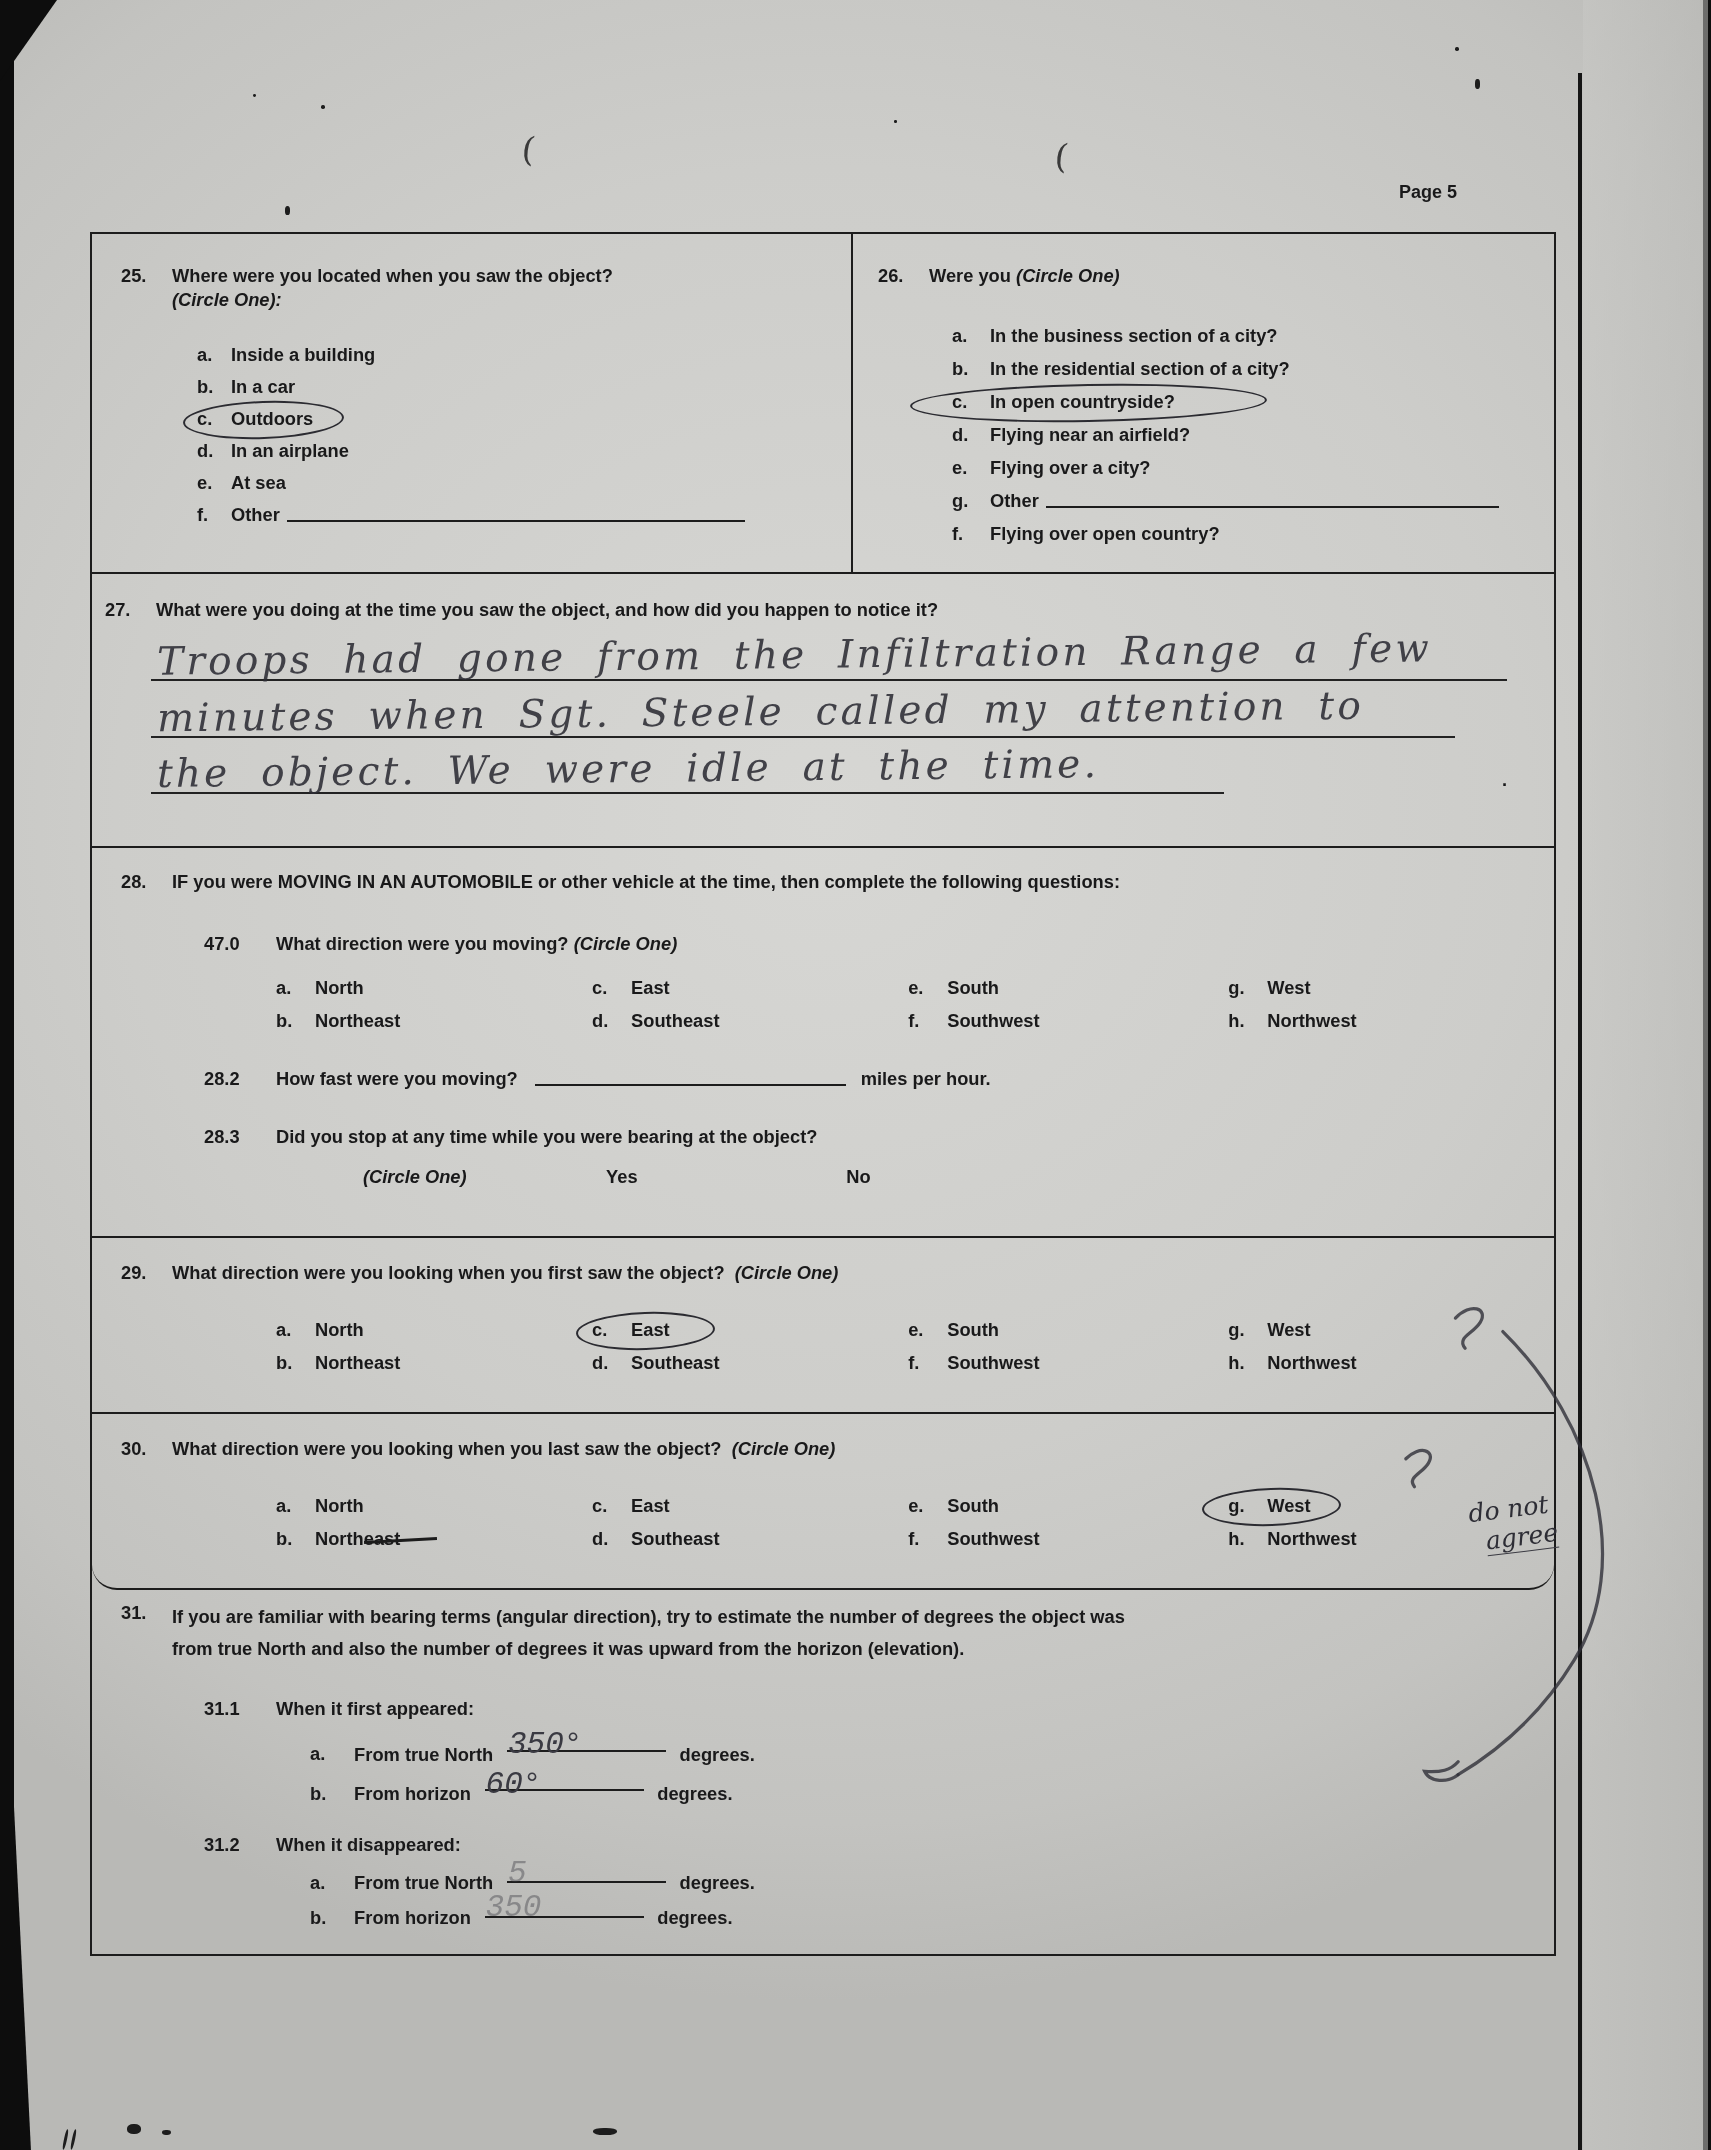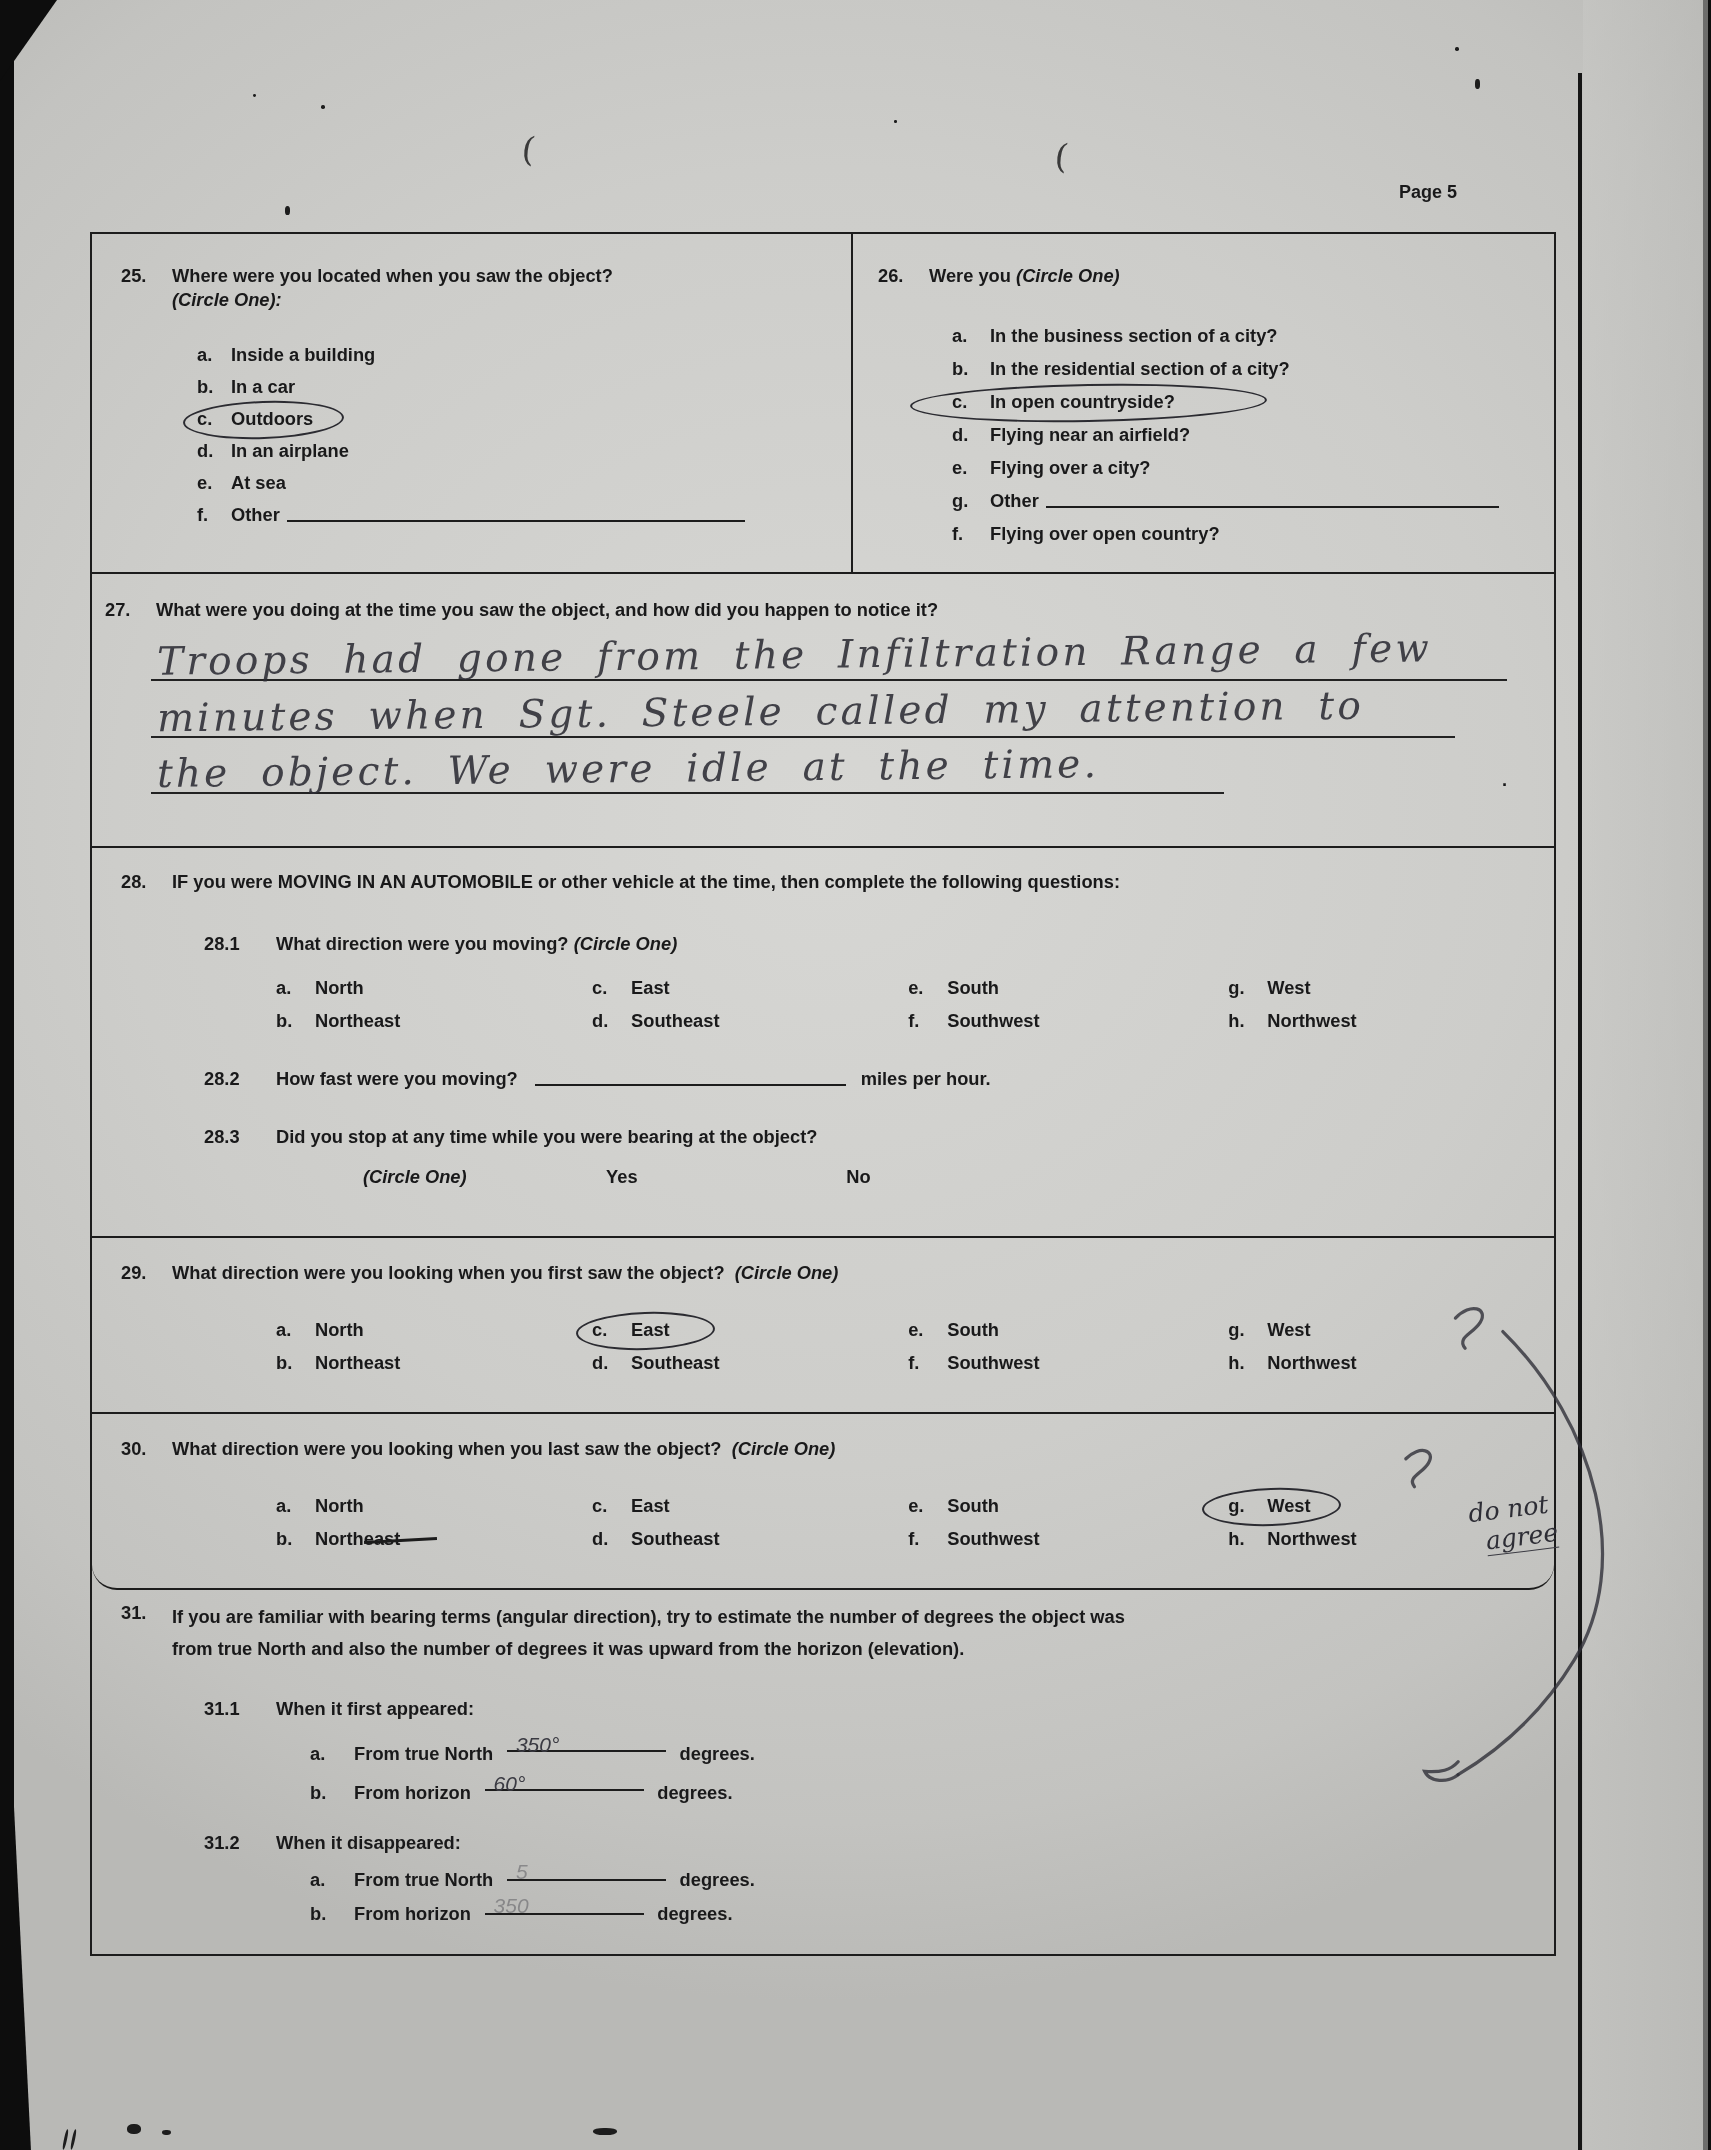--- a/index.html
+++ b/index.html
@@ -52,22 +52,22 @@
   .dc { display:inline-block; }
   .dc1 { width:311px; } .dc2 { width:311px; } .dc3 { width:315px; }
   .dlet { display:inline-block; width:39px; }
 
   .circ { position:absolute; border:2.7px solid #2b2b31; border-radius:50%; background:transparent; }
 
   .hw { font-family:"DejaVu Serif", serif; font-style:italic; font-weight:400; color:#2d2d35; }
   .hwline { position:absolute; font-size:39px; letter-spacing:3.2px; word-spacing:15px;
     white-space:nowrap; transform:rotate(-0.6deg); opacity:.88; }
   .wline { position:absolute; height:0; border-top:2.2px solid #222; }
-  .hwv { position:relative; top:-8.6px; left:9px; font-size:21px; white-space:nowrap;
-    font-family:Liberation Sans, sans-serif; font-style:italic; font-weight:400; color:#3a3a42; }
+  .hwv { position:relative; top:-8.6px; left:1px; font-size:31px; white-space:nowrap;
+    font-family:Liberation Mono, monospace; font-style:italic; font-weight:400; color:#3a3a42; }
   .faint { opacity:.4; }
 
   .dna { position:absolute; left:1470px; top:1494px; transform:rotate(-7deg);
     font-size:25px; line-height:29px; }
   .dna .l2 { display:inline-block; margin-left:14px; border-bottom:1.6px solid #3a3a42; }
 
   .strike { position:absolute; border-top:3.2px solid #1c1c1c; transform:rotate(-3deg); }
   .marks { position:absolute; left:0; top:0; pointer-events:none; }
   .marks path { stroke:#303038; stroke-width:6; fill:none; stroke-linecap:round; opacity:.8; }
 
@@ -160,21 +160,21 @@
       <span style="position:absolute;left:1410px;top:194px;">.</span>
     </div>
 
     <div class="sec sec-c">
       <div class="qrow">
         <span class="qnum">28.</span>
         <span>IF you were MOVING IN AN AUTOMOBILE or other vehicle at the time, then complete the following questions:</span>
       </div>
 
       <div class="sub" style="margin-top:39px;">
-        <span class="subnum">28.1</span>
+        <span class="subnum">47.0</span>
         <span><span>What direction were you moving?</span> <span class="it">(Circle One)</span></span>
       </div>
       <div class="grid" style="margin-top:15px;">
         <div class="drow">
           <span class="dc dc1"><span class="dlet">a.</span><span>North</span></span>
           <span class="dc dc2"><span class="dlet">c.</span><span>East</span></span>
           <span class="dc dc3"><span class="dlet">e.</span><span>South</span></span>
           <span class="dc"><span class="dlet">g.</span><span>West</span></span>
         </div>
         <div class="drow">

